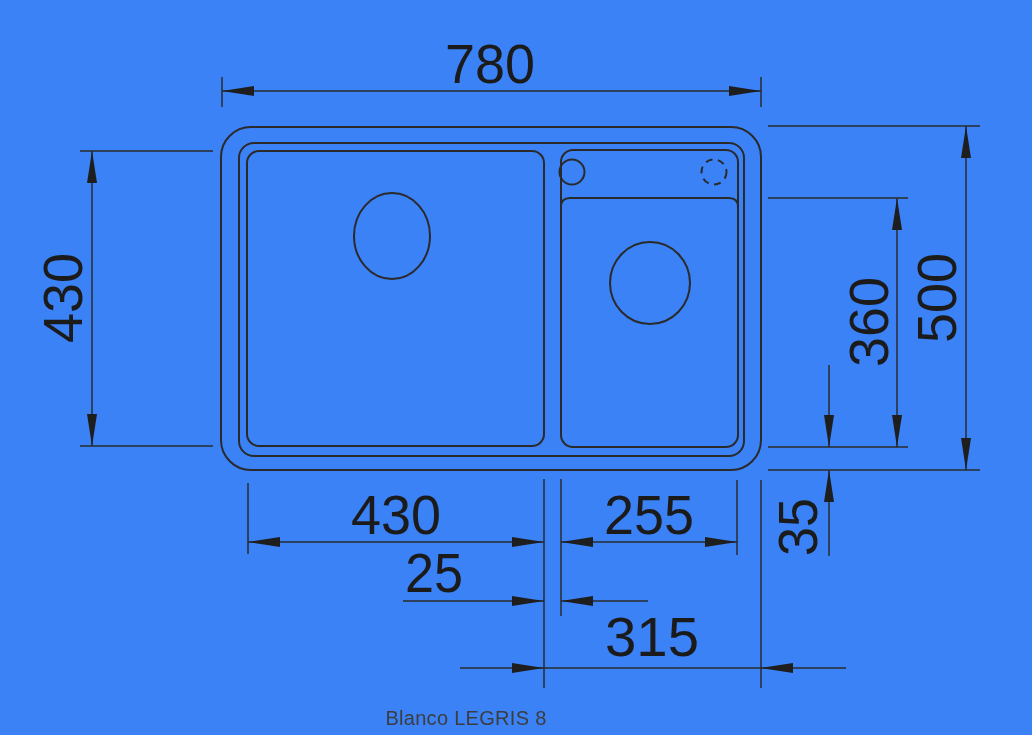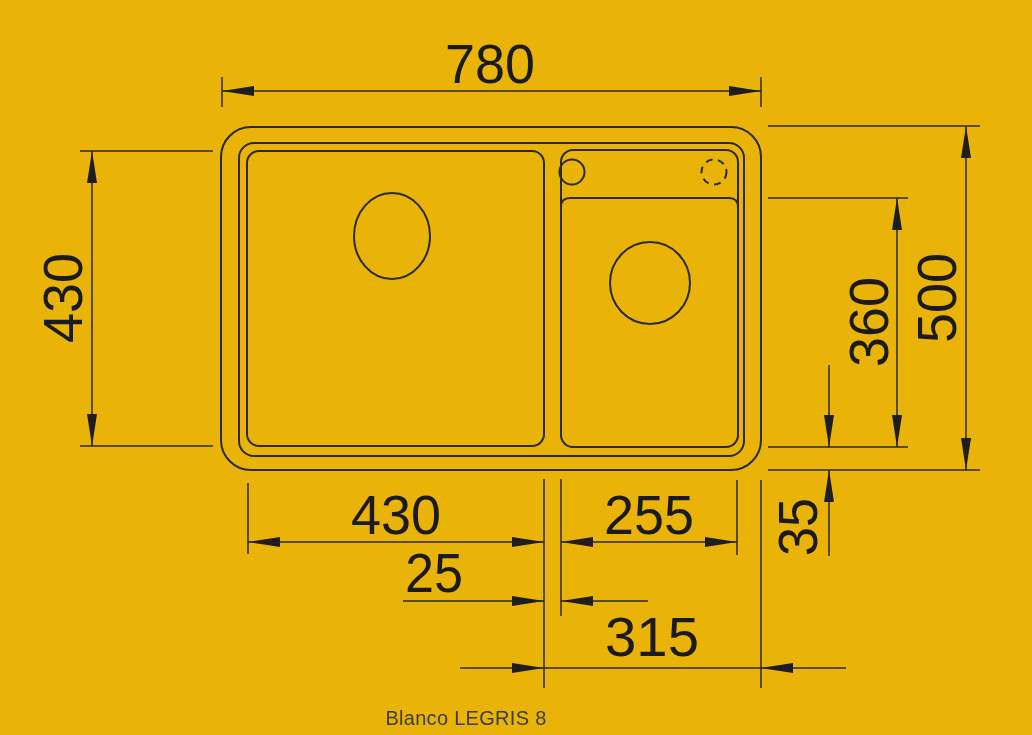--- a/index.html
+++ b/index.html
@@ -4,21 +4,21 @@
 <style>
   html, body {
     margin: 0;
     padding: 0;
     background: #ffffff;
   }
   .canvas {
     position: relative;
     width: 1032px;
     height: 735px;
-    background: #eab308;
+    background: #3b82f6;
     overflow: hidden;
     font-family: "Liberation Sans", sans-serif;
   }
   svg { display: block; }
 
   .outline {
     fill: none;
     stroke: #2a2a2a;
     stroke-width: 2;
   }

